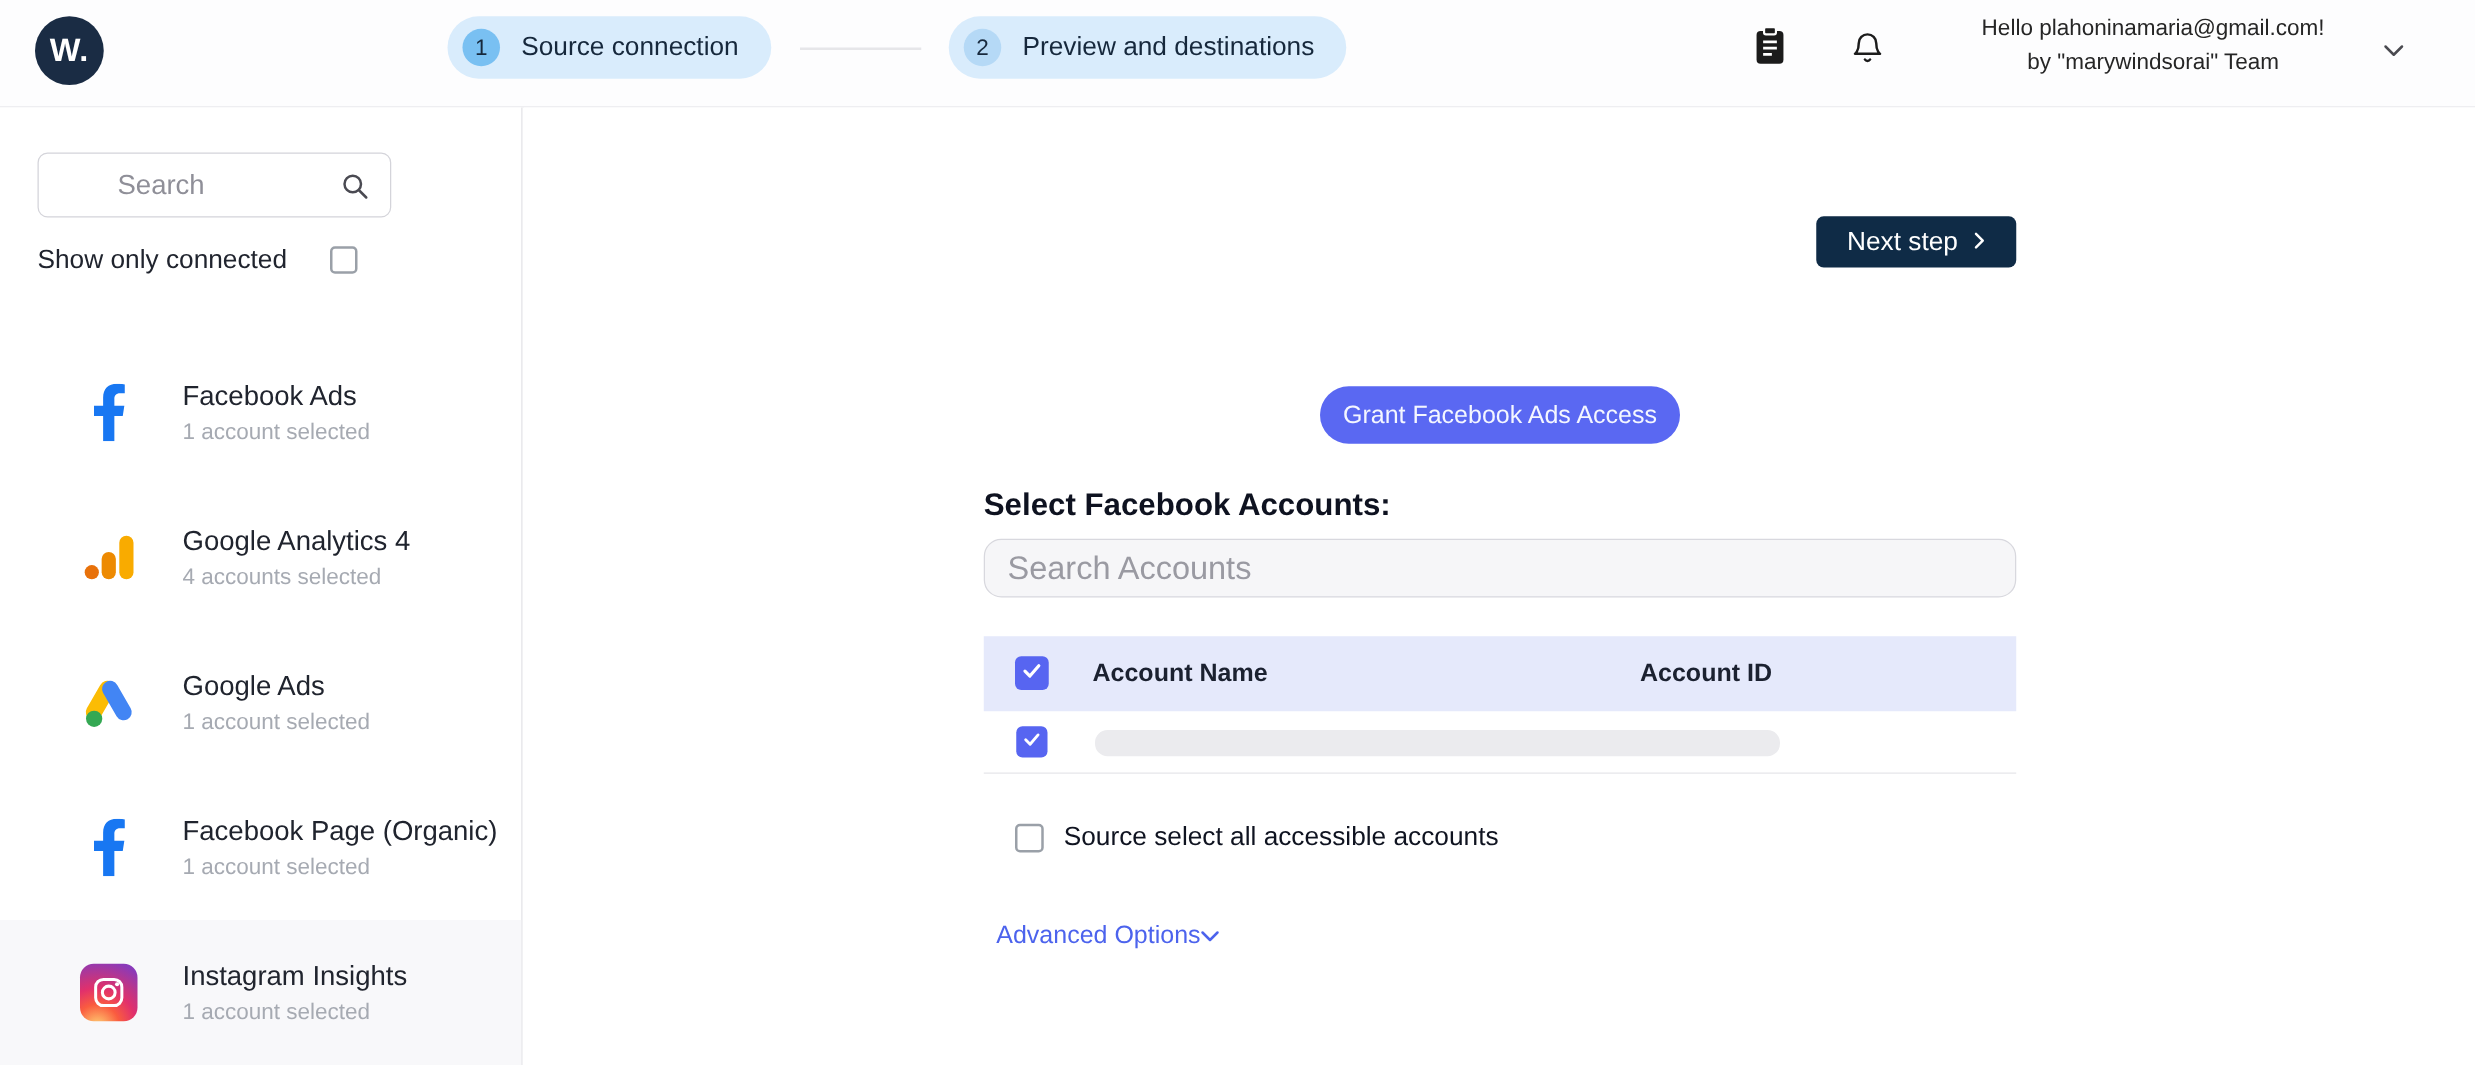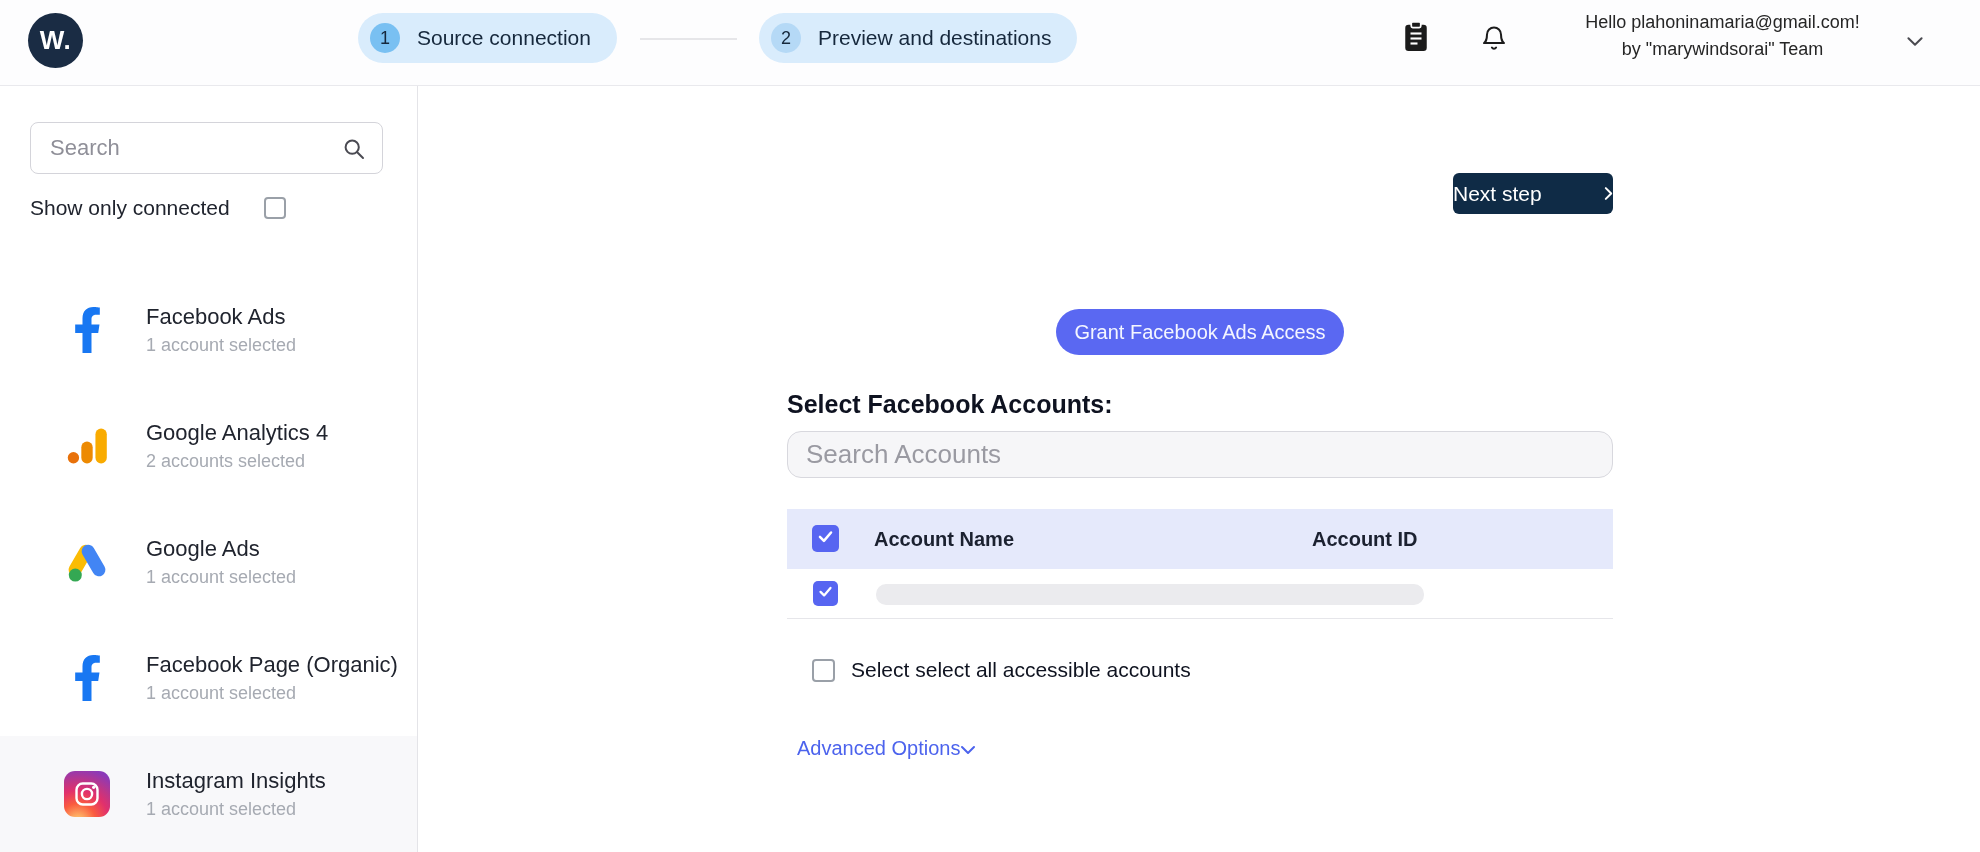--- a/index.html
+++ b/index.html
@@ -25,22 +25,22 @@
     justify-content:center; cursor:pointer; background:none; border:none; }
   .clipboard-btn { left:1396px; top:18px; }
   .bell-btn { left:1474px; top:19px; }
   .greeting { position:absolute; left:1545px; top:9px; width:355px; text-align:center;
     font-size:18px; line-height:27px; color:#262626; cursor:pointer; }
   .hdr-chevron { position:absolute; left:1906px; top:33px; width:18px; height:11px; cursor:pointer; }
 
   
   .sidebar { position:absolute; left:0; top:86px; width:418px; height:766px;
     background:#fff; border-right:1px solid #e4e4e8; }
-  .search-box { position:absolute; left:30px; top:36px; width:353px; height:52px;
-    border:1px solid #d4d4da; border-radius:8px; background:#fff; }
+  .search-box { position:absolute; left:30px; top:36px; width:283px; height:52px;
+    border:1px solid #d4d4da; border-radius:8px; background:#fff;padding-left:44px; }
   .search-box input { width:100%; height:100%; border:none; outline:none; background:transparent;
     font-family:inherit; font-size:22px; color:#3a3a40; padding:0 52px 0 19px; }
   .search-box input::placeholder { color:#8f8f98; }
   .search-ic { position:absolute; right:16px; top:14px; width:24px; height:24px; }
   .show-only-lbl { position:absolute; left:30px; top:110px; font-size:21px; color:#20242e; }
   .chk { border-radius:4px; cursor:pointer; }
   .chk.empty { background:#fff; border:2px solid #9aa0a8; }
   .chk.filled { background:#5765f1; border:none; display:flex; align-items:center; justify-content:center; }
   .show-only-chk { position:absolute; left:264px; top:111px; width:22px; height:22px; }
   .connector { position:absolute; left:0; width:417px; height:116px; display:flex;
@@ -50,21 +50,21 @@
   .c-title { font-size:22px; color:#20242e; font-weight:500; }
   .c-sub { font-size:18px; color:#a6aab2; margin-top:5px; }
   .ig-badge { width:46px; height:46px; border-radius:11px;
     background:radial-gradient(circle at 30% 110%, #ffd776 0%, #fa5c3f 30%, #e1306c 52%, #c13584 66%, #8a3ab9 90%);
     display:flex; align-items:center; justify-content:center; }
 
   
   .main { position:absolute; left:419px; top:86px; width:1561px; height:766px; background:#fff; }
   .next-step { position:absolute; left:1034px; top:87px; width:160px; height:41px;
     background:#0f2b46; border:none; border-radius:6px; color:#fff; font-family:inherit;
-    font-size:21px; display:flex; align-items:center; justify-content:space-between; gap:13px; cursor:pointer; }
+    font-size:21px; display:flex; align-items:center; justify-content:center; gap:13px; cursor:pointer; }
   .main-title { position:absolute; left:381px; top:160px; width:800px; text-align:center;
     font-size:30px; font-weight:500; color:#171b24; }
   .grant-btn { position:absolute; left:637px; top:223px; width:288px; height:46px;
     background:#5a68f2; border:none; border-radius:23px; color:#f4f6ff; font-family:inherit;
     font-size:20px; cursor:pointer; }
   .select-heading { position:absolute; left:368px; top:304px; font-size:25px; font-weight:700; color:#0e1220; }
   .accounts-search { position:absolute; left:368px; top:345px; width:826px; height:47px;
     background:#f6f6f8; border:1px solid #d8d8de; border-radius:14px; }
   .accounts-search input { width:100%; height:100%; border:none; outline:none; background:transparent;
     font-family:inherit; font-size:26px; color:#4a4a52; padding:0 18px; }
@@ -161,21 +161,21 @@
   <div class="connector" style="top:302px">
     <span class="c-icon">
       <svg width="44" height="44" viewBox="0 0 24 24">
         <rect x="16.6" y="2.5" width="6.2" height="19" rx="3.1" fill="#F9AB00"></rect>
         <rect x="8.9" y="9.6" width="6.2" height="11.9" rx="3.1" fill="#ED8A02"></rect>
         <circle cx="4.6" cy="18.4" r="3.1" fill="#E8710A"></circle>
       </svg>
     </span>
     <span>
       <div class="c-title">Google Analytics 4</div>
-      <div class="c-sub">2 accounts selected</div>
+      <div class="c-sub">4 accounts selected</div>
     </span>
   </div>
 
   <div class="connector" style="top:418px">
     <span class="c-icon">
       <svg width="46" height="46" viewBox="0 0 24 24">
         <rect x="5.2" y="2.2" width="6.8" height="18" rx="3.4" transform="rotate(30 8.6 11.2)" fill="#FBBC04"></rect>
         <rect x="12" y="2.2" width="6.8" height="18" rx="3.4" transform="rotate(-30 15.4 11.2)" fill="#4285F4"></rect>
         <circle cx="5.9" cy="18.8" r="3.4" fill="#34A853"></circle>
       </svg>
@@ -252,21 +252,21 @@
       <span>
         <svg width="17" height="17" viewBox="0 0 24 24" fill="none" stroke="#fff" stroke-width="3.2" stroke-linecap="round" stroke-linejoin="round">
           <polyline points="5,12.5 10,17.5 19,7"></polyline>
         </svg>
       </span>
     </div>
     <div class="redacted"></div>
   </div>
 
   <div class="chk empty always-chk" style="border-radius:4px;"></div>
-  <div class="always-lbl">Select select all accessible accounts</div>
+  <div class="always-lbl">Source select all accessible accounts</div>
 
   <button class="advanced">
     <span>Advanced Options</span>
     <span>
       <svg width="16" height="10" viewBox="0 0 16 10" fill="none" stroke="#4c63ed" stroke-width="2" stroke-linecap="round" stroke-linejoin="round">
         <polyline points="2,2 8,8 14,2"></polyline>
       </svg>
     </span>
   </button>
 </div>

